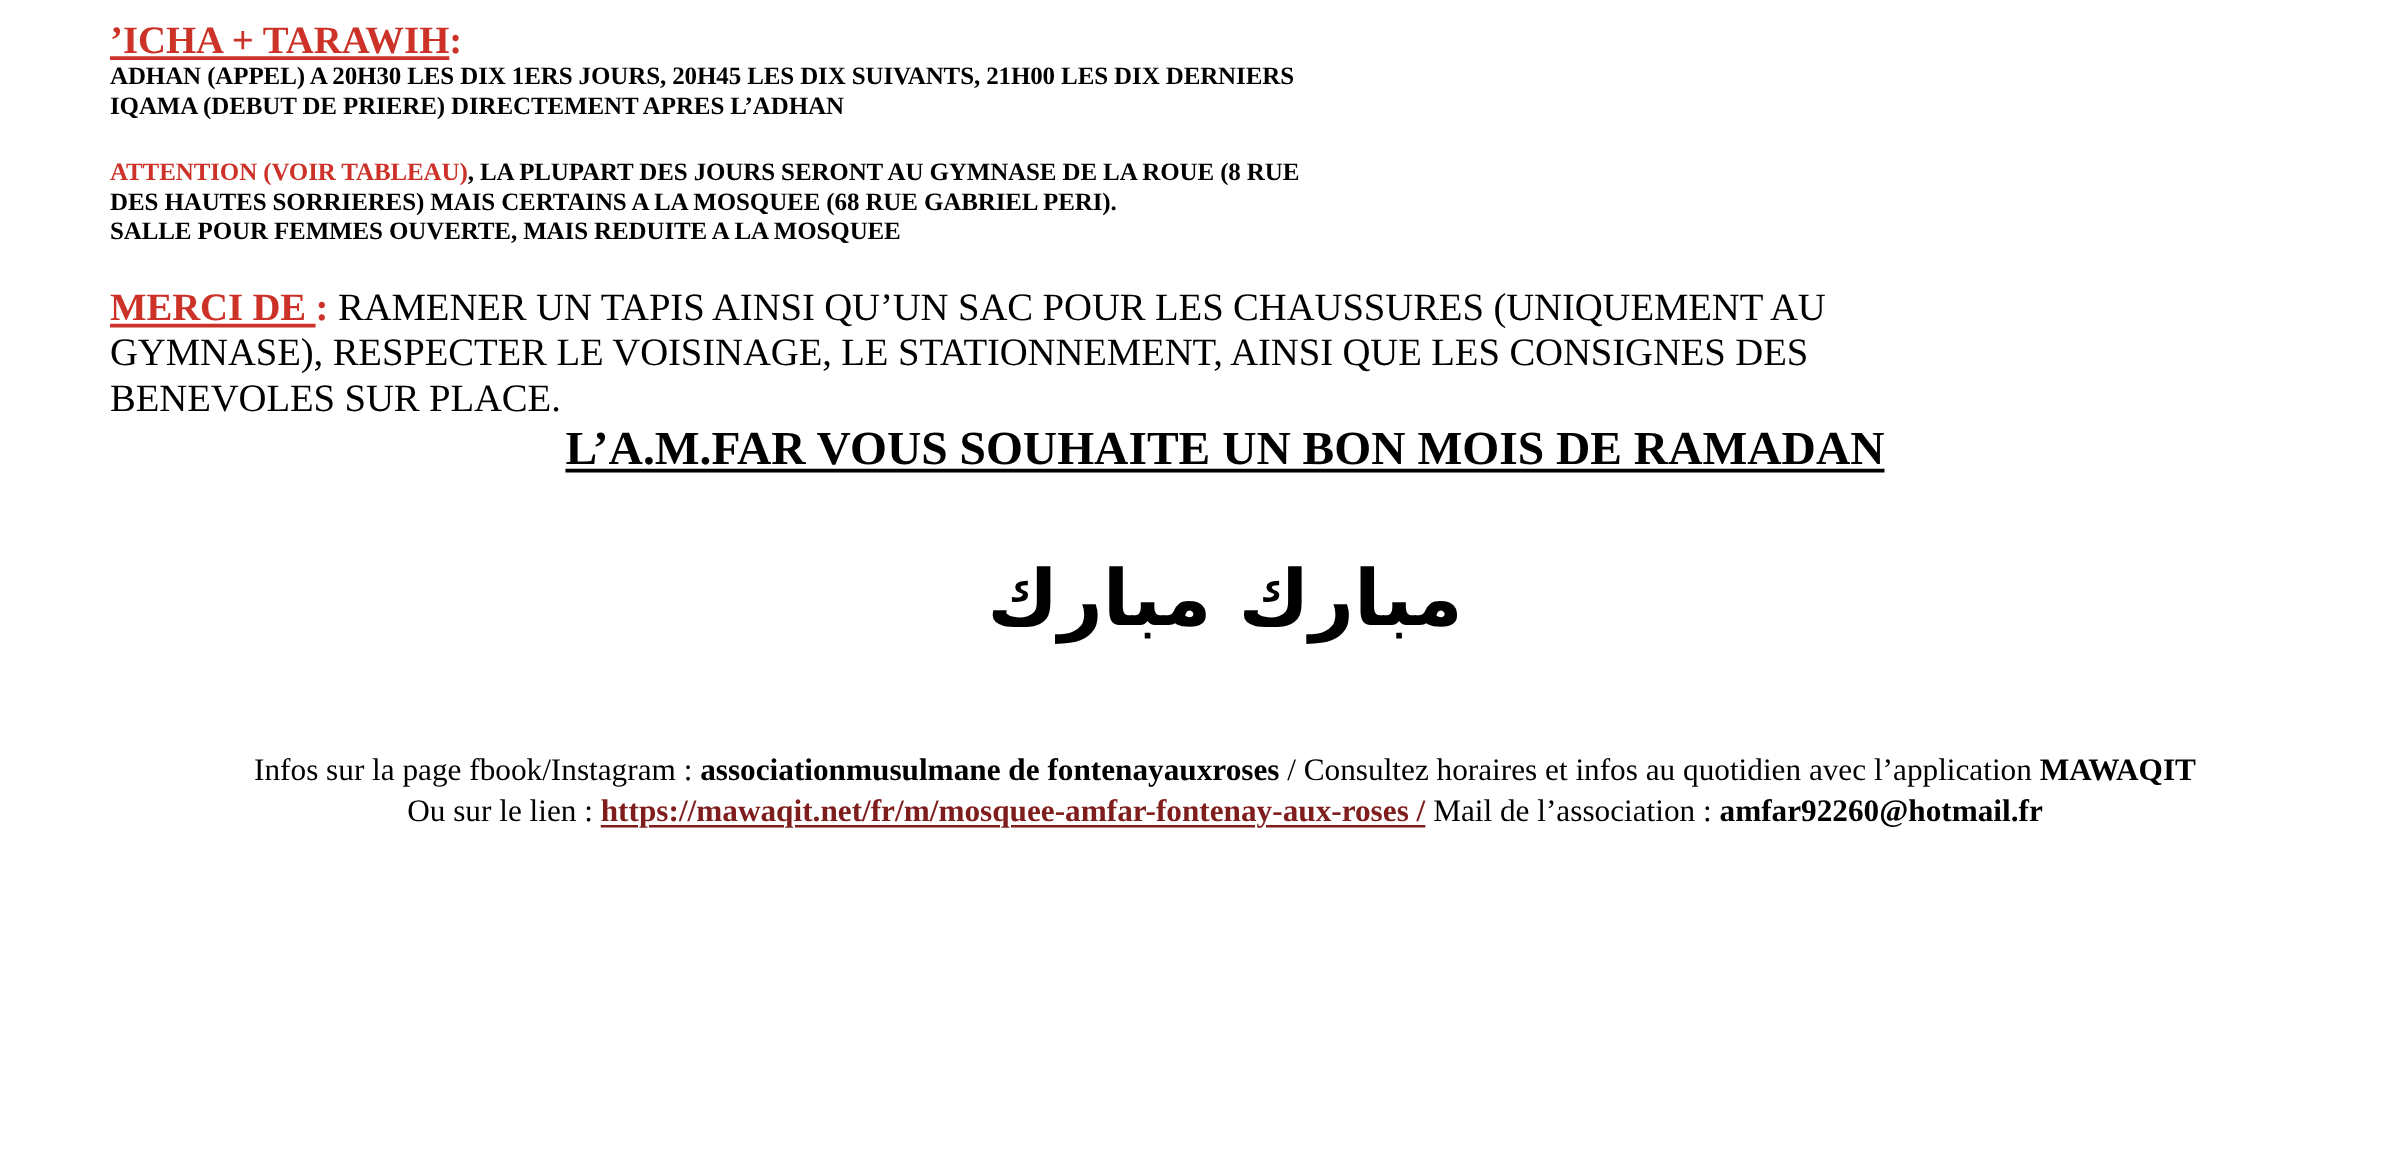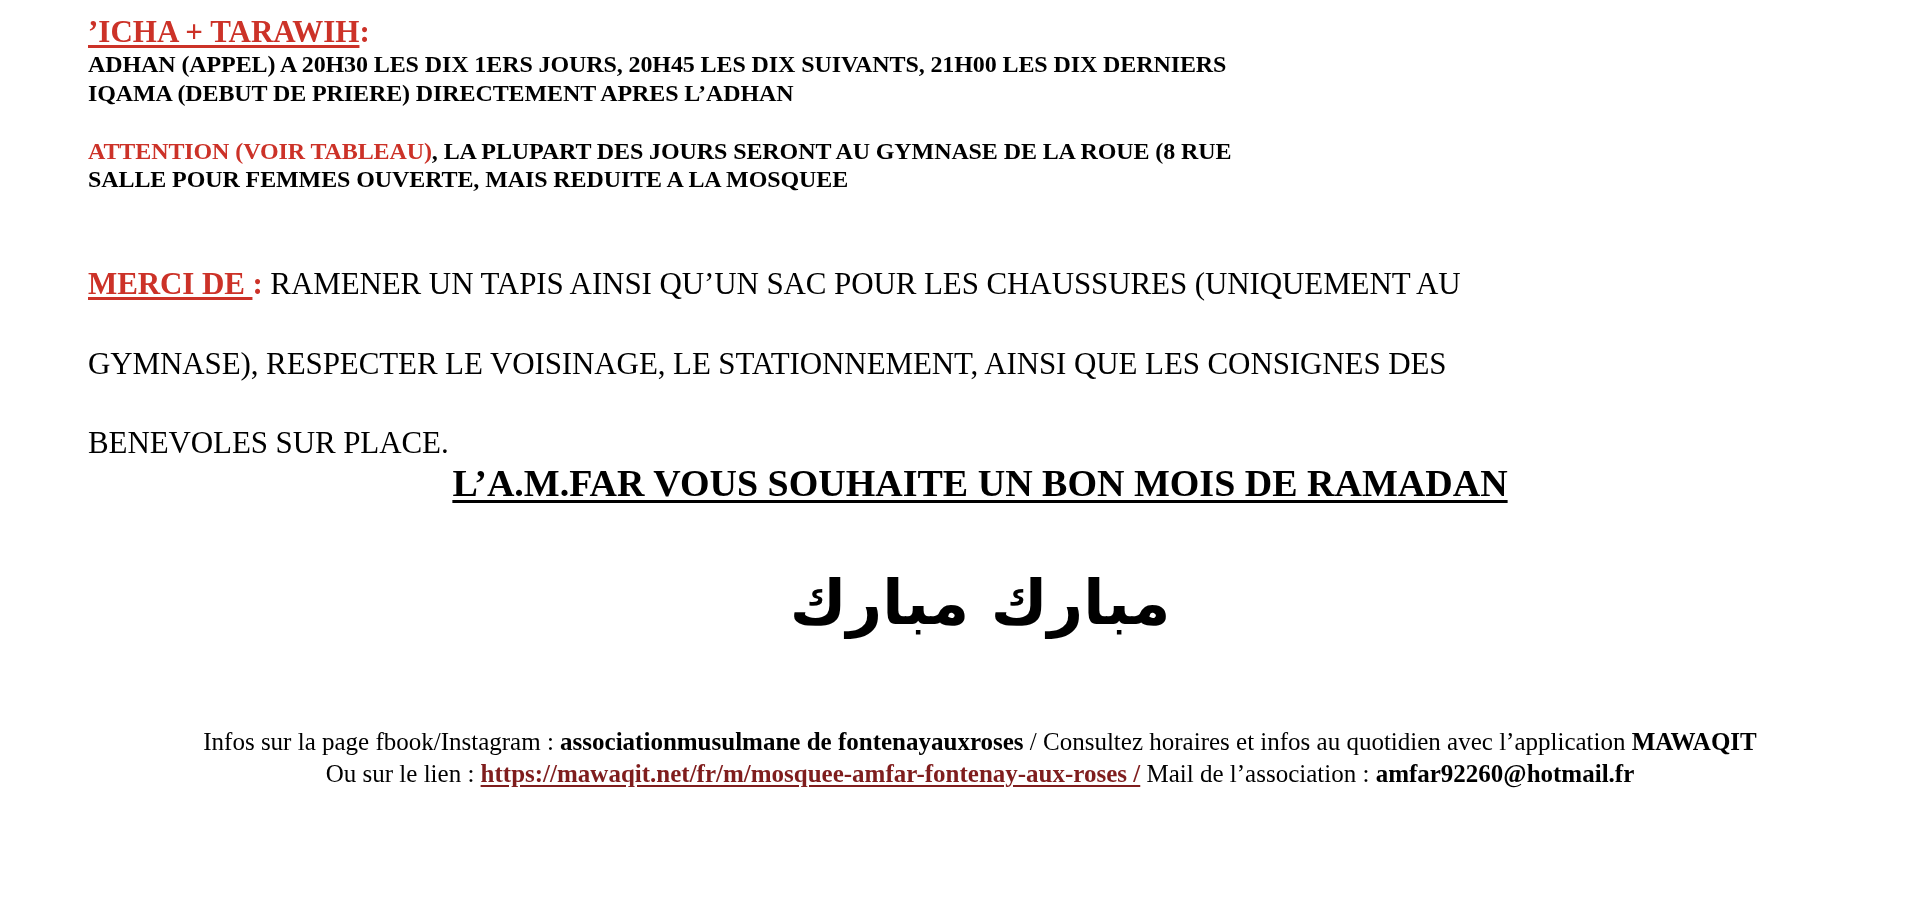--- a/index.html
+++ b/index.html
@@ -33,29 +33,28 @@
   }
 
   .line {
     display: block;
     white-space: nowrap;
     line-height: 1.175;
   }
 
   .bold-body {
     font-weight: bold;
-    font-size: 24px;
+    font-size: 20px;
     letter-spacing: -0.1px;
   }
 
   .regular-body {
     font-weight: normal;
     font-size: 31px;
     letter-spacing: -0.1px;
-    margin-top: 43px;
   }
 
   .red {
     color: #CC3228;
   }
   .red-u {
     color: #CC3228;
     text-decoration: underline;
     text-decoration-thickness: 2.5px;
     text-underline-offset: 3px;
@@ -122,20 +121,21 @@
   <div class="block">
     <div class="line heading-red"><span class="red-u">’ICHA + TARAWIH</span><span class="red">:</span></div>
     <div class="line bold-body">ADHAN (APPEL) A 20H30 LES DIX 1ERS JOURS, 20H45 LES DIX SUIVANTS, 21H00 LES DIX DERNIERS</div>
     <div class="line bold-body">IQAMA (DEBUT DE PRIERE) DIRECTEMENT APRES L’ADHAN</div>
   </div>
 
   <div class="spacer-md"></div>
 
   <div class="block">
     <div class="line bold-body"><span class="red">ATTENTION (VOIR TABLEAU)</span><span>, LA PLUPART DES JOURS SERONT AU GYMNASE DE LA ROUE (8 RUE</span></div>
+    <div class="line bold-body">DES HAUTES SORRIERES) MAIS CERTAINS A LA MOSQUEE (68 RUE GABRIEL PERI).</div>
     <div class="line bold-body">SALLE POUR FEMMES OUVERTE, MAIS REDUITE A LA MOSQUEE</div>
   </div>
 
   <div class="spacer-md"></div>
 
   <div class="block">
     <div class="line regular-body"><span class="red-u heading-red">MERCI  DE </span><span class="red heading-red">:</span><span> RAMENER UN TAPIS AINSI QU’UN SAC POUR LES CHAUSSURES (UNIQUEMENT AU</span></div>
     <div class="line regular-body">GYMNASE), RESPECTER LE VOISINAGE, LE STATIONNEMENT, AINSI QUE LES CONSIGNES DES</div>
     <div class="line regular-body">BENEVOLES SUR PLACE.</div>
   </div>

